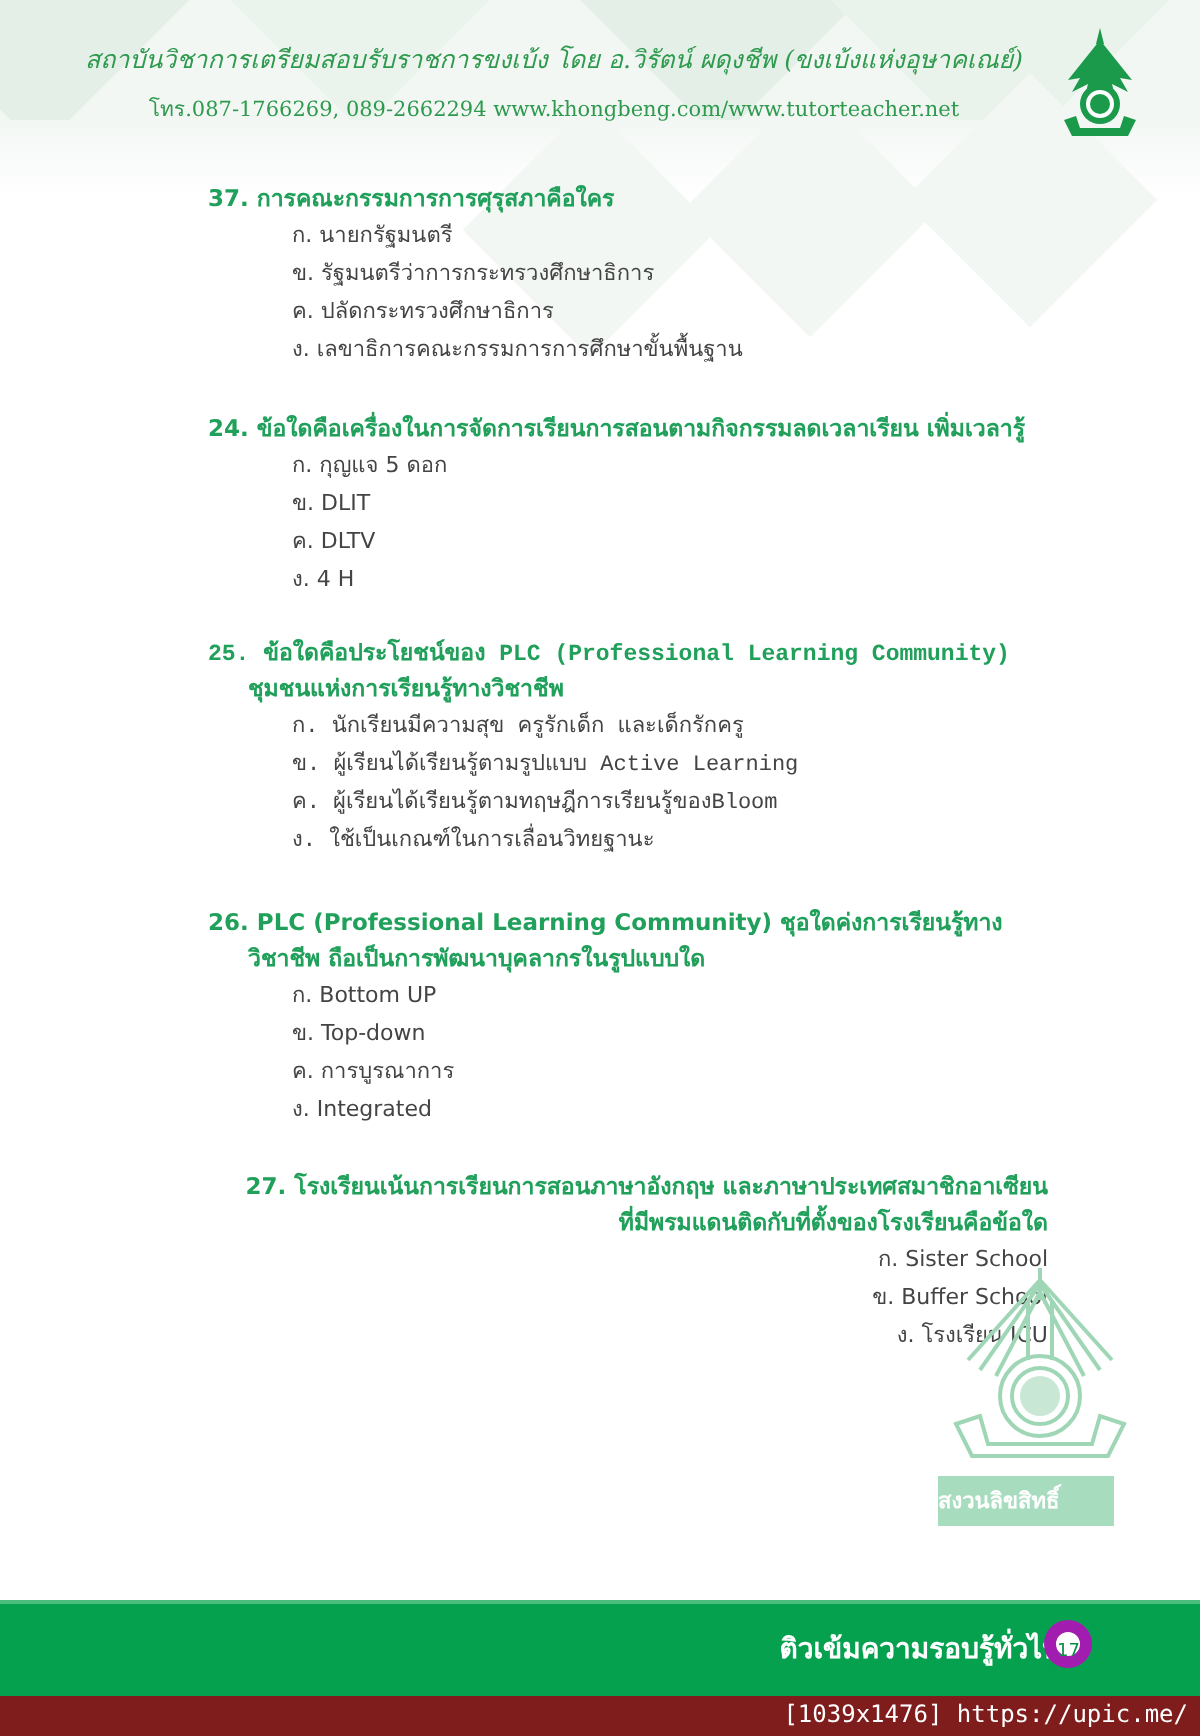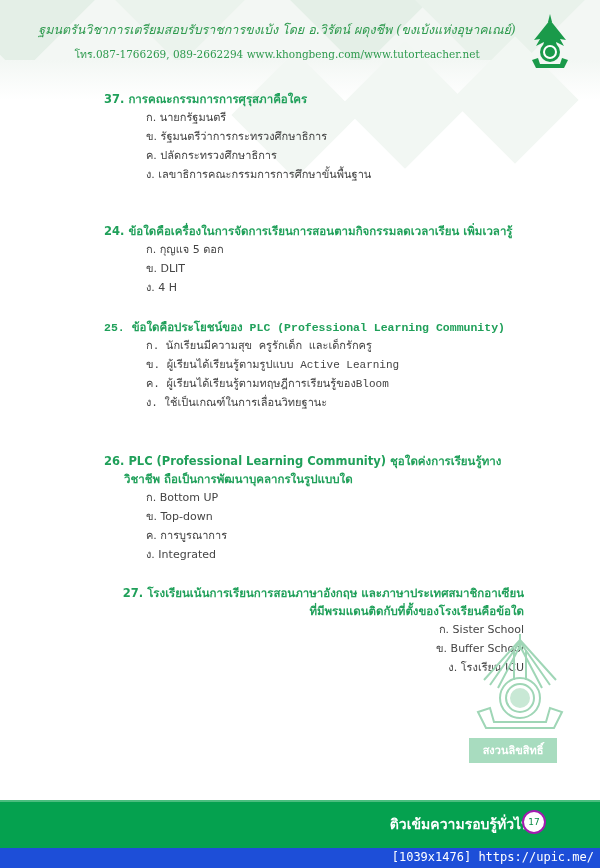--- a/index.html
+++ b/index.html
@@ -29,46 +29,46 @@
   .logo-top { position: absolute; left: 528px; top: 12px; width: 44px; height: 60px; }
 
   .content { position: absolute; left: 104px; top: 90px; width: 420px; }
   .question { position: absolute; left: 0; width: 420px; }
   .q-title { font-size: 11.5px; font-weight: bold; color: #20a05a; line-height: 18px; }
   .q-title .cont { display: block; padding-left: 20px; }
   .choices { padding-left: 42px; }
   .choice { font-size: 11px; line-height: 19px; color: #444444; white-space: nowrap; }
 
   .logo-big { position: absolute; left: 470px; top: 630px; width: 100px; height: 105px; }
-  .copyright-badge { position: absolute; left: 469px; top: 738px; width: 88px; height: 25px; background: #a8dcbf; color: #ffffff; font-size: 11px; font-weight: bold; text-align: center; line-height: 25px; }
+  .copyright-badge { position: absolute; left: 469px; top: 738px; width: 88px; height: 25px; background: #a8dcbf; color: #ffffff; font-size: 11px; font-weight: bold; text-align: left; line-height: 25px; }
 
   .footer { position: absolute; left: 0; top: 800px; width: 600px; height: 48px; background: #05a14f; border-top: 2px solid #4bbd7e; }
   .footer-title { position: absolute; right: 70px; top: 11px; font-size: 14px; font-weight: bold; color: #ffffff; white-space: nowrap; }
-  .page-num { position: absolute; left: 522px; top: 8px; width: 24px; height: 24px; border-radius: 50%; background: #ffffff; border: 2px solid #a21caf; color: #0b8d45; font-size: 9px; text-align: center; line-height: 20px; }
+  .page-num { position: absolute; left: 522px; top: 8px; width: 24px; height: 24px; border-radius: 50%; background: #ffffff; border: 6px solid #a21caf; color: #0b8d45; font-size: 9px; text-align: right; line-height: 20px; }
 
-  .watermark-bar { position: absolute; left: 0; top: 848px; width: 600px; height: 20px; background: #1d4ed8; }
+  .watermark-bar { position: absolute; left: 0; top: 848px; width: 600px; height: 20px; background: #7f1d1d; }
   .watermark { position: absolute; right: 6px; top: 2px; font-family: "DejaVu Sans Mono", monospace; font-size: 12px; color: #ffffff; white-space: nowrap; }
 </style>
 </head>
 <body>
 
 <div class="page">
   <div class="hdr-bg">
     <div class="diamond d1"></div>
     <div class="diamond d2"></div>
     <div class="diamond d3"></div>
     <div class="diamond d4"></div>
     <div class="hdr-fade"></div>
   </div>
   <div class="bg-diamond bd1"></div>
   <div class="bg-diamond bd2"></div>
   <div class="bg-diamond bd3"></div>
 
   <div class="header">
-    <div class="hdr-line1">ฐมนตรันวิชาการเตรียมสอบรับราชการขงเบ้ง โดย อ.วิรัตน์ ผดุงชีพ (ขงเบ้งแห่งอุษาคเณย์)</div>
+    <div class="hdr-line1">สถาบันวิชาการเตรียมสอบรับราชการขงเบ้ง โดย อ.วิรัตน์ ผดุงชีพ (ขงเบ้งแห่งอุษาคเณย์)</div>
     <div class="hdr-line2">โทร.087-1766269, 089-2662294 www.khongbeng.com/www.tutorteacher.net</div>
     <svg class="logo-top" viewBox="0 0 44 60">
       <g fill="#1a9a4a">
         <polygon points="22,2 20,10 24,10"></polygon>
         <path d="M22,8 L6,28 L12,27 L8,34 L16,30 L14,38 L22,32 L30,38 L28,30 L36,34 L32,27 L38,28 Z"></path>
         <circle cx="22" cy="40" r="10"></circle>
         <path d="M4,48 L10,46 L12,52 L32,52 L34,46 L40,48 L36,56 L8,56 Z"></path>
       </g>
       <circle cx="22" cy="40" r="7" fill="#ffffff"></circle>
       <circle cx="22" cy="40" r="5" fill="#1a9a4a"></circle>
@@ -82,36 +82,38 @@
         <span>การคณะกรรมการการศุรุสภาคือใคร</span>
       </div>
       <div class="choices">
         <div class="choice">ก. นายกรัฐมนตรี</div>
         <div class="choice">ข. รัฐมนตรีว่าการกระทรวงศึกษาธิการ</div>
         <div class="choice">ค. ปลัดกระทรวงศึกษาธิการ</div>
         <div class="choice">ง. เลขาธิการคณะกรรมการการศึกษาขั้นพื้นฐาน</div>
       </div>
     </div>
 
-    <div class="question" style="top:115px;margin-top:17px;">
+    <div class="question" style="top:115px;">
       <div class="q-title">
         <span>24.</span>
         <span>ข้อใดคือเครื่องในการจัดการเรียนการสอนตามกิจกรรมลดเวลาเรียน เพิ่มเวลารู้</span>
       </div>
       <div class="choices">
         <div class="choice">ก. กุญแจ 5 ดอก</div>
         <div class="choice">ข. DLIT</div>
+        <div class="choice">ค. DLTV</div>
         <div class="choice">ง. 4 H</div>
       </div>
     </div>
 
     <div class="question" style="top:229px;font-family:Liberation Mono, monospace;">
       <div class="q-title">
         <span>25.</span>
         <span>ข้อใดคือประโยชน์ของ PLC  (Professional Learning Community)</span>
+        <span class="cont">ชุมชนแห่งการเรียนรู้ทางวิชาชีพ</span>
       </div>
       <div class="choices">
         <div class="choice">ก. นักเรียนมีความสุข ครูรักเด็ก และเด็กรักครู</div>
         <div class="choice">ข. ผู้เรียนได้เรียนรู้ตามรูปแบบ Active Learning</div>
         <div class="choice">ค. ผู้เรียนได้เรียนรู้ตามทฤษฎีการเรียนรู้ของBloom</div>
         <div class="choice">ง. ใช้เป็นเกณฑ์ในการเลื่อนวิทยฐานะ</div>
       </div>
     </div>
 
     <div class="question" style="top:362px;">

